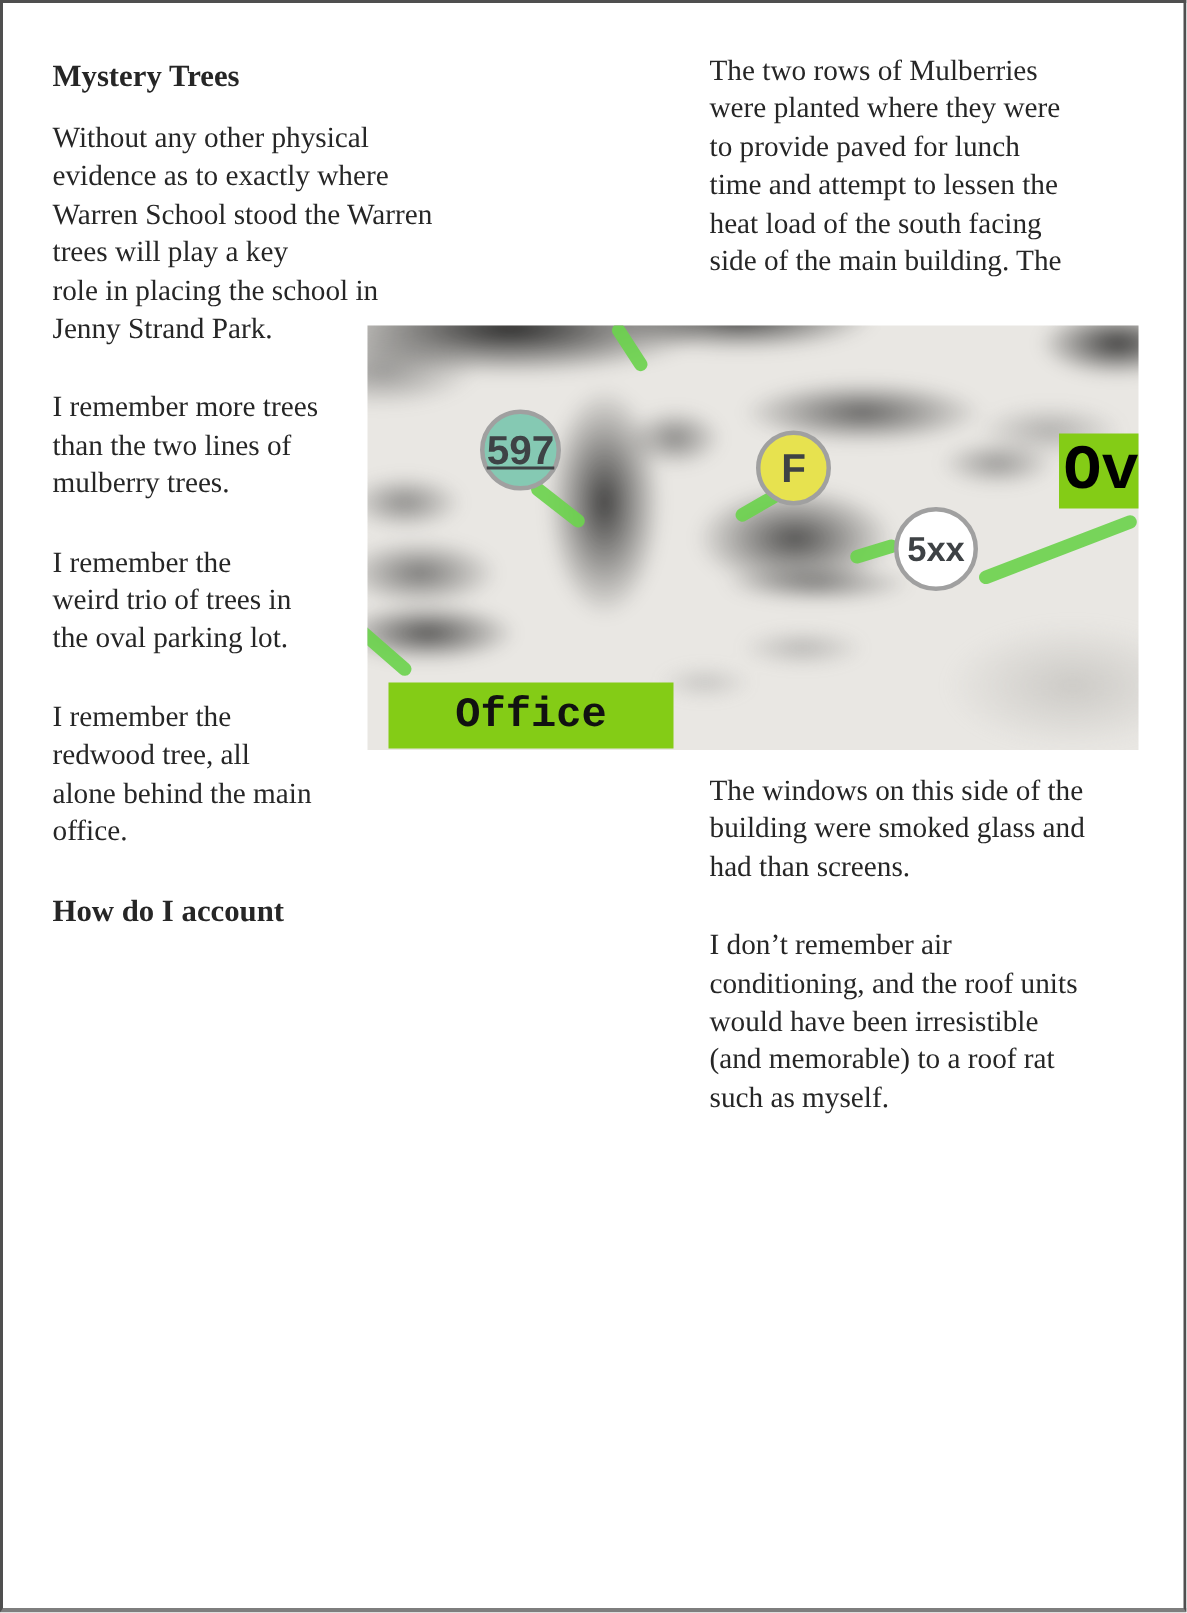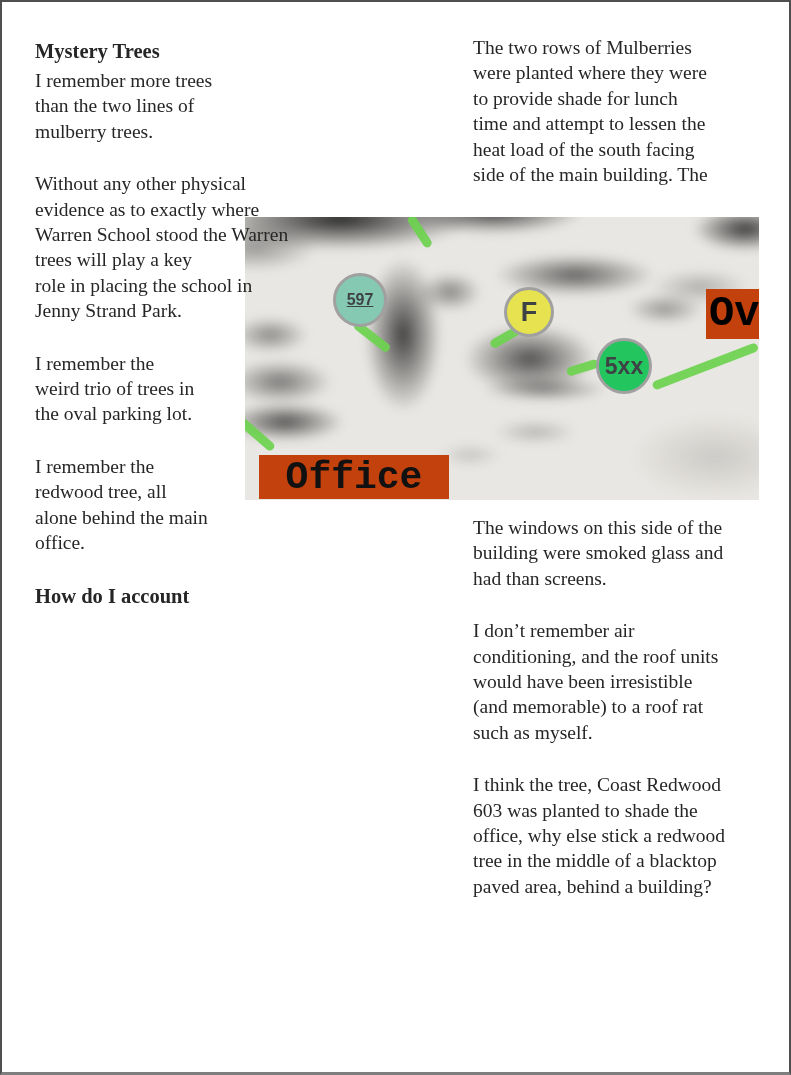--- a/index.html
+++ b/index.html
@@ -19,21 +19,21 @@
   .col p {
     margin: 0 0 27px 0;
     font-size: 19.5px;
     line-height: 25.4px;
     white-space: pre-line;
   }
   .heading {
     font-weight: bold;
     font-size: 20.5px;
     line-height: 26px;
-    margin: 0 0 4px 0;
+    margin: 0 0 16px 0;
   }
   .heading-inline {
     margin: 0;
     line-height: 26px;
   }
   .col-left  { left: 33px;  top: 36px;  width: 300px; }
   .col-right-top    { left: 471px; top: 33px;  width: 305px; }
   .col-right-bottom { left: 471px; top: 513px; width: 305px; }
 
   
@@ -83,34 +83,34 @@
   .marker {
     position: absolute;
     box-sizing: border-box;
     border: 3px solid #a0a0a0;
     border-radius: 50%;
     display: flex; align-items: center; justify-content: center;
     font-family: "Liberation Sans", sans-serif;
     font-weight: bold;
     color: #3e4245;
   }
-  .m-597 { left: 88px;  top: 56px;  width: 54px; height: 54px; font-size: 16px; text-decoration: underline; }
+  .m-597 { left: 75px;  top: 56px;  width: 54px; height: 54px; font-size: 27px; text-decoration: underline; }
   .m-f   { left: 259px; top: 70px;  width: 50px; height: 50px; font-size: 27px; }
   .m-5xx { left: 351px; top: 121px; width: 56px; height: 56px; font-size: 23px; }
 
   .photo-label {
     position: absolute;
-    background: #c2410c;
+    background: #84cc16;
     color: #111111;
     font-family: "Liberation Mono", monospace;
     font-weight: bold;
     text-align: center;
     overflow: hidden;
   }
-  .label-office { left: 14px;  top: 238px; width: 190px; height: 44px; font-size: 38px; line-height: 46px; }
+  .label-office { left: 14px;  top: 238px; width: 190px; height: 44px; font-size: 28px; line-height: 46px; }
   .label-oval   { left: 461px; top: 72px;  width: 53px;  height: 50px; font-size: 42px; line-height: 50px; text-align: left; padding-left: 3px; color:#000; }
 </style>
 </head>
 <body>
 
 <div class="page">
 
   <div class="photo">
     <div class="photo-texture"></div>
 
@@ -120,67 +120,62 @@
     <div class="gline gline-4" style="background: rgb(108, 210, 78);"></div>
     <div class="gline gline-5" style="background: rgb(108, 210, 78);"></div>
     <div class="gline gline-6" style="background: rgb(108, 210, 78);"></div>
 
     <div class="marker m-597" style="background: rgb(133, 201, 179);">
       <span>597</span>
     </div>
     <div class="marker m-f" style="background: rgb(231, 226, 79);">
       <span>F</span>
     </div>
-    <div class="marker m-5xx" style="background: #22c55e;">
+    <div class="marker m-5xx" style="background: #ffffff;">
       <span>5xx</span>
     </div>
 
     <div class="photo-label label-office">Office</div>
     <div class="photo-label label-oval">Ov</div>
   </div>
 
   <div class="col col-left">
     <div class="heading">Mystery Trees</div>
-    <p>I remember more trees
-than the two lines of
-mulberry trees.</p>
     <p>Without any other physical
 evidence as to exactly where
 Warren School stood the Warren
 trees will play a key
 role in placing the school in
 Jenny Strand Park.</p>
+    <p>I remember more trees
+than the two lines of
+mulberry trees.</p>
     <p>I remember the
 weird trio of trees in
 the oval parking lot.</p>
     <p>I remember the
 redwood tree, all
 alone behind the main
 office.</p>
     <div class="heading heading-inline">How do I account</div>
   </div>
 
   <div class="col col-right-top">
     <p>The two rows of Mulberries
 were planted where they were
-to provide shade for lunch
+to provide paved for lunch
 time and attempt to lessen the
 heat load of the south facing
 side of the main building. The</p>
   </div>
 
   <div class="col col-right-bottom">
     <p>The windows on this side of the
 building were smoked glass and
 had than screens.</p>
     <p>I don’t remember air
 conditioning, and the roof units
 would have been irresistible
 (and memorable) to a roof rat
 such as myself.</p>
-    <p>I think the tree, Coast Redwood
-603 was planted to shade the
-office, why else stick a redwood
-tree in the middle of a blacktop
-paved area, behind a building?</p>
   </div>
 
 </div>
 
 </body></html>

